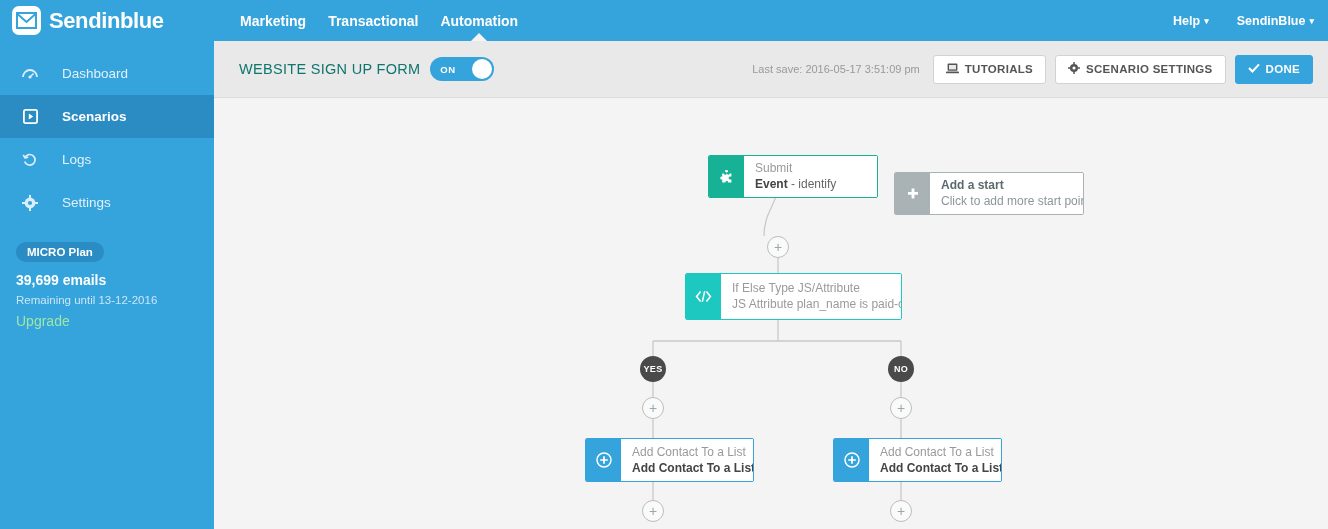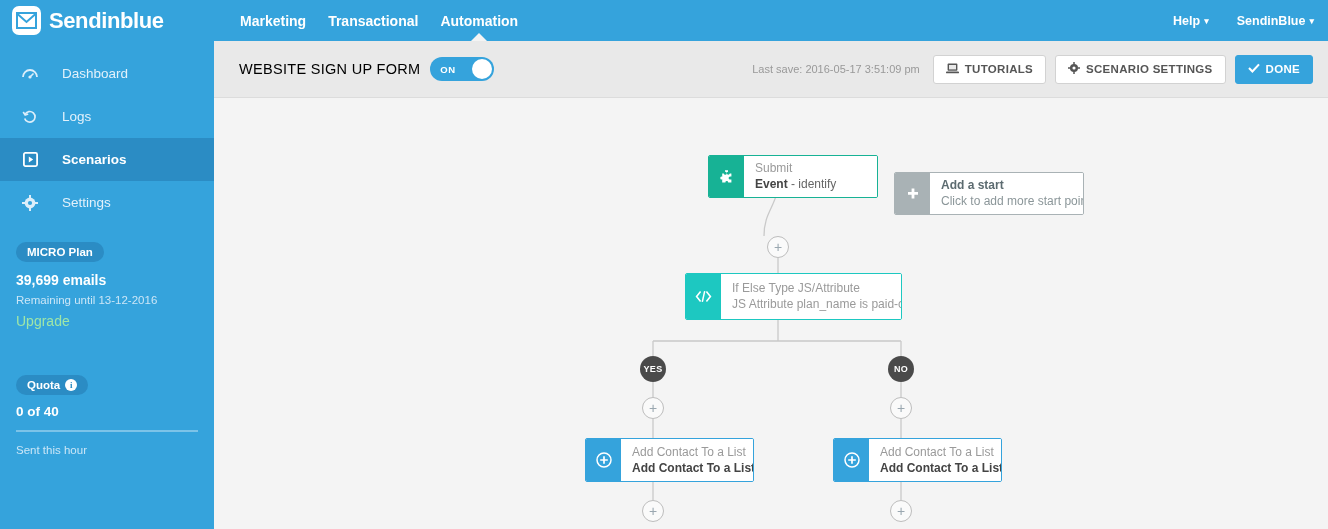--- a/index.html
+++ b/index.html
@@ -90,21 +90,21 @@
 
   
   .subheader {
     position: absolute; left: 214px; top: 41px;
     width: 1114px; height: 57px;
     background: #e9e9e9;
     border-bottom: 1px solid #dcdcdc;
     display: flex; align-items: center;
   }
   .scn-title {
-    margin-left: 25px; font-size: 14.5px; color: #000000; letter-spacing: 0.3px;
+    margin-left: 25px; font-size: 14.5px; color: #0f766e; letter-spacing: 0.3px;
   }
   .toggle {
     margin-left: 10px; width: 64px; height: 24px; border-radius: 12px;
     background: #35a3dc; position: relative; cursor: pointer;
     display: flex; align-items: center;
   }
   .toggle-label { color: #fff; font-size: 9.5px; font-weight: bold; margin-left: 10px; letter-spacing: 0.5px; }
   .toggle-knob {
     position: absolute; right: 2px; top: 2px;
     width: 20px; height: 20px; border-radius: 50%; background: #fff;
@@ -191,37 +191,37 @@
       <div class="nav-item">
         <span class="nav-ico">
           <svg width="16" height="16" viewBox="0 0 16 16">
               <path d="M1 11 A7 7 0 0 1 15 11" fill="none" stroke="#dceefa" stroke-width="1.8"></path>
               <circle cx="8" cy="11" r="1.6" fill="#dceefa"></circle>
               <path d="M8 11 L11.5 7.5" stroke="#dceefa" stroke-width="1.6"></path>
             </svg>
         </span>
         <span>Dashboard</span>
       </div>
+      <div class="nav-item active">
+        <span class="nav-ico">
+          <svg width="15" height="15" viewBox="0 0 15 15">
+              <rect x="0.9" y="0.9" width="13.2" height="13.2" rx="1.5" fill="none" stroke="#fff" stroke-width="1.8"></rect>
+              <path d="M5.8 4.4 L10.2 7.5 L5.8 10.6 Z" fill="#fff"></path>
+            </svg>
+        </span>
+        <span>Scenarios</span>
+      </div>
       <div class="nav-item">
         <span class="nav-ico">
           <svg width="16" height="16" viewBox="0 0 16 16">
               <path d="M3 5.5 A5.3 5.3 0 1 1 2.7 9.4" fill="none" stroke="#dceefa" stroke-width="1.7"></path>
               <path d="M1.2 3 L3.2 6 L6.2 5" fill="none" stroke="#dceefa" stroke-width="1.7"></path>
             </svg>
         </span>
         <span>Logs</span>
-      </div>
-      <div class="nav-item active">
-        <span class="nav-ico">
-          <svg width="15" height="15" viewBox="0 0 15 15">
-              <rect x="0.9" y="0.9" width="13.2" height="13.2" rx="1.5" fill="none" stroke="#fff" stroke-width="1.8"></rect>
-              <path d="M5.8 4.4 L10.2 7.5 L5.8 10.6 Z" fill="#fff"></path>
-            </svg>
-        </span>
-        <span>Scenarios</span>
       </div>
       <div class="nav-item">
         <span class="nav-ico">
           <svg width="16" height="16" viewBox="0 0 16 16">
               <g fill="#dceefa">
                 <circle cx="8" cy="8" r="5.4"></circle>
               </g>
               <circle cx="8" cy="8" r="2.1" fill="#35a3dc"></circle>
               <g fill="#dceefa">
                 <rect x="7" y="0" width="2" height="3.4"></rect>
@@ -237,29 +237,20 @@
 
     <div class="plan-block">
       <div class="pill">
         <span>MICRO Plan</span>
       </div>
       <div class="plan-emails">39,699 emails</div>
       <div class="plan-remaining">Remaining until 13-12-2016</div>
       <div class="plan-upgrade">Upgrade</div>
     </div>
 
-    <div class="quota-block">
-      <div class="pill">
-        <span>Quota</span>
-        <span class="info-dot">i</span>
-      </div>
-      <div class="quota-val">0 of 40</div>
-      <div class="quota-bar"></div>
-      <div class="quota-sent">Sent this hour</div>
-    </div>
   </div>
 
   <div class="topbar">
     <div class="topnav">
       <div class="topnav-item">
         <span>Marketing</span>
       </div>
       <div class="topnav-item">
         <span>Transactional</span>
       </div>

